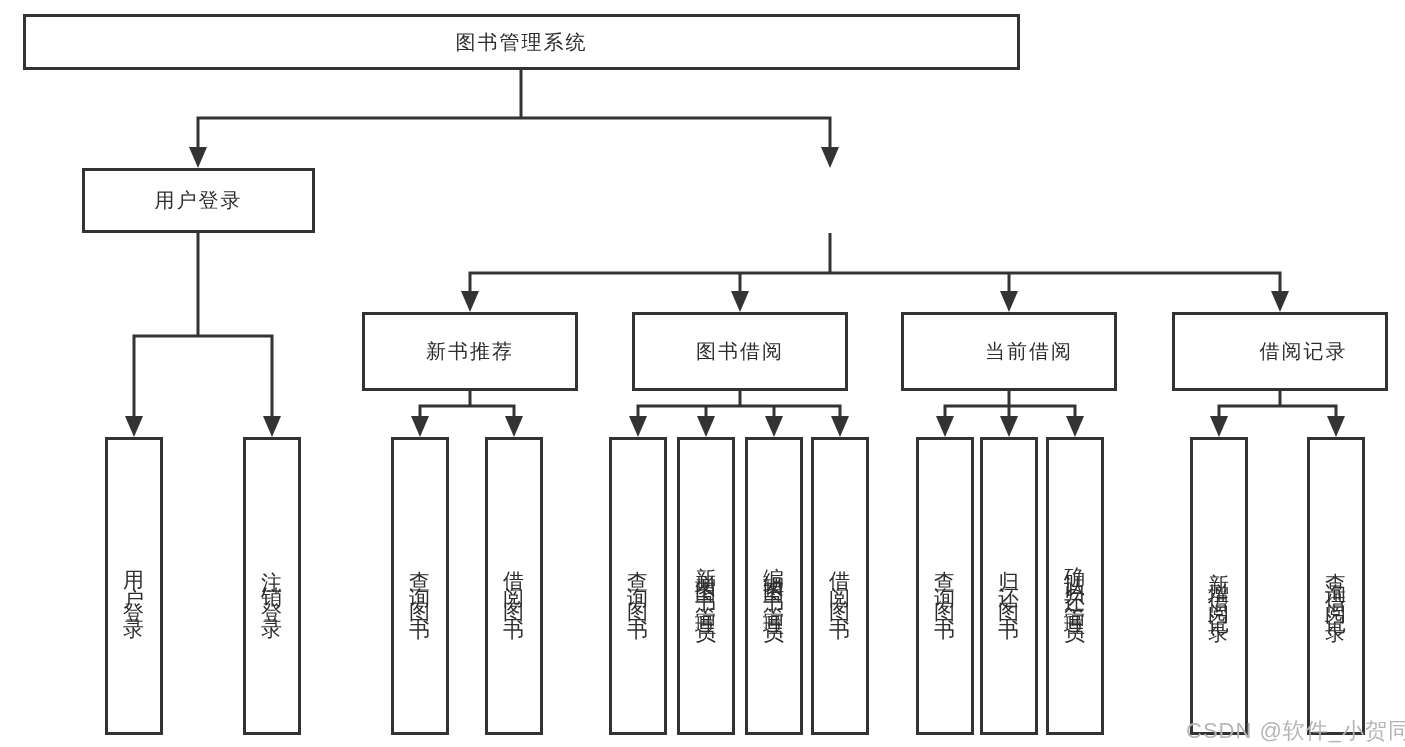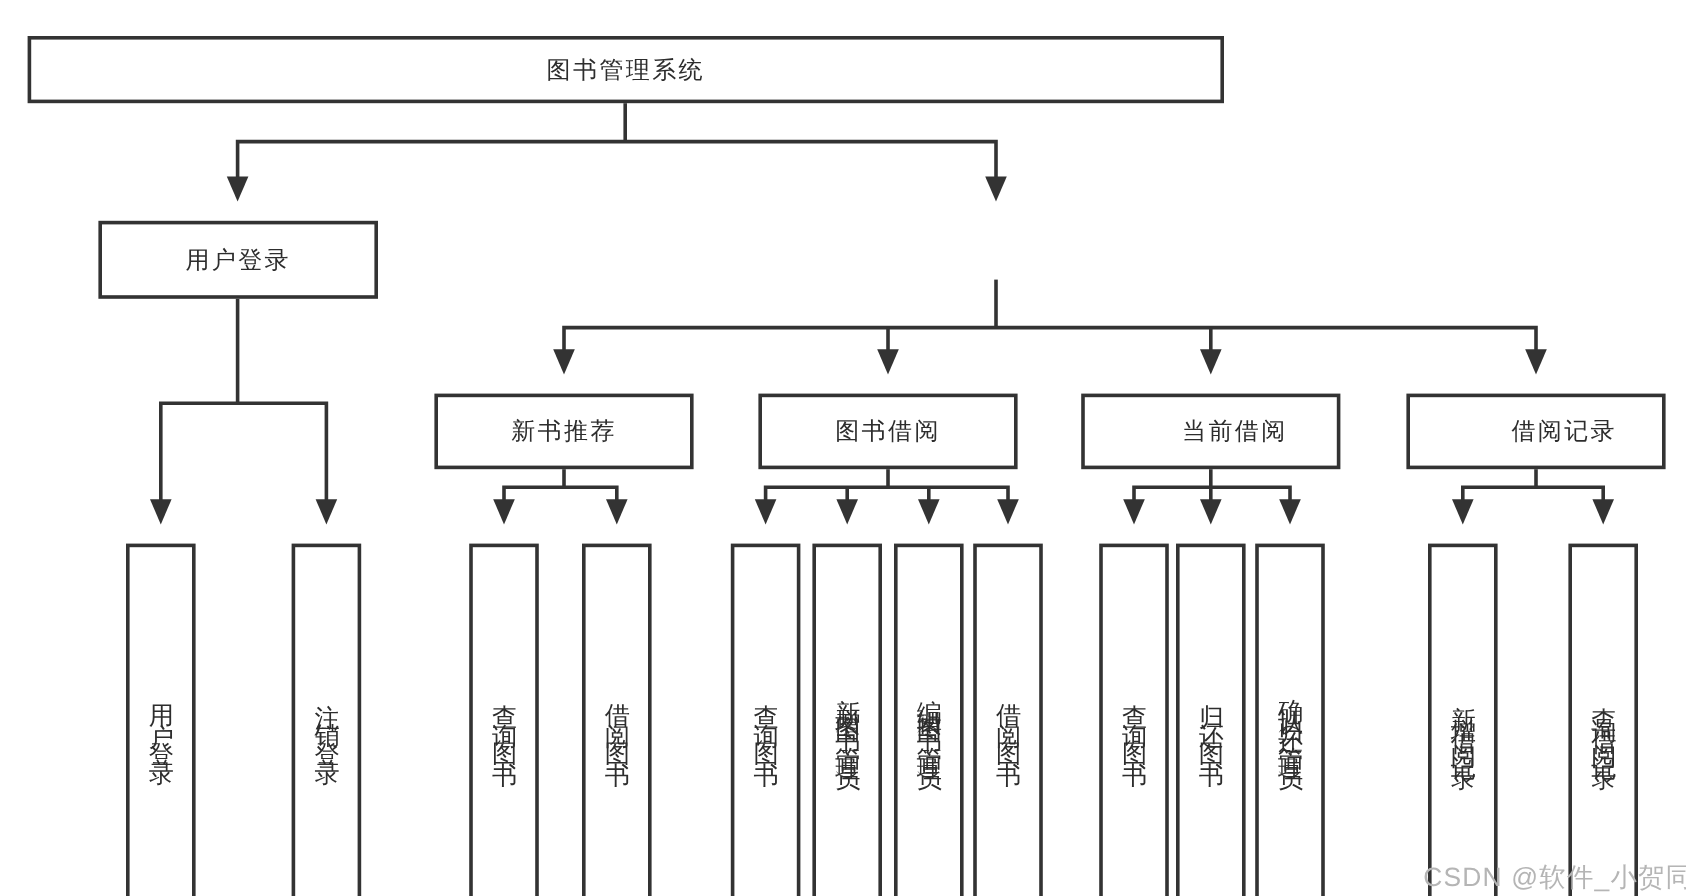--- a/index.html
+++ b/index.html
@@ -20,26 +20,25 @@
   .box{
     position:absolute;
     box-sizing:border-box;
     border:3px solid var(--line);
     background:var(--bg);
     display:flex;
     align-items:center;
     justify-content:center;
     color:var(--text);
     z-index:2;
-    margin-top:16px;
   }
   .h-box{font-size:20px;letter-spacing:2px;white-space:nowrap;}
   .root-box{left:23px;top:14px;width:997px;height:56px;}
   .l2-box{height:65px;width:233px;top:168px;}
-  .l3-box{height:63px;width:216px;top:312px;}
+  .l3-box{height:79px;width:216px;top:312px;}
   .v-box{
     top:437px;width:58px;height:298px;
     writing-mode:vertical-rl;
     text-orientation:mixed;
     font-size:21px;
     line-height:1;
   }
   .v-short{letter-spacing:16px;}
   .v-med{letter-spacing:10px;}
   .v-long{letter-spacing:8px;}

